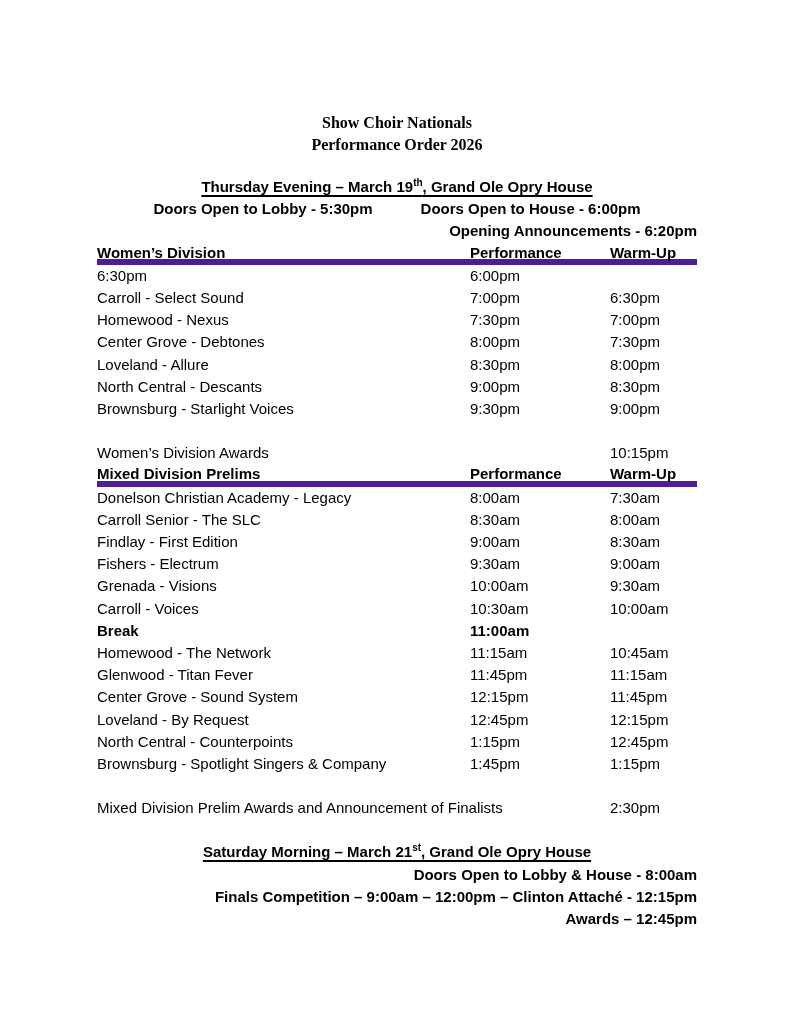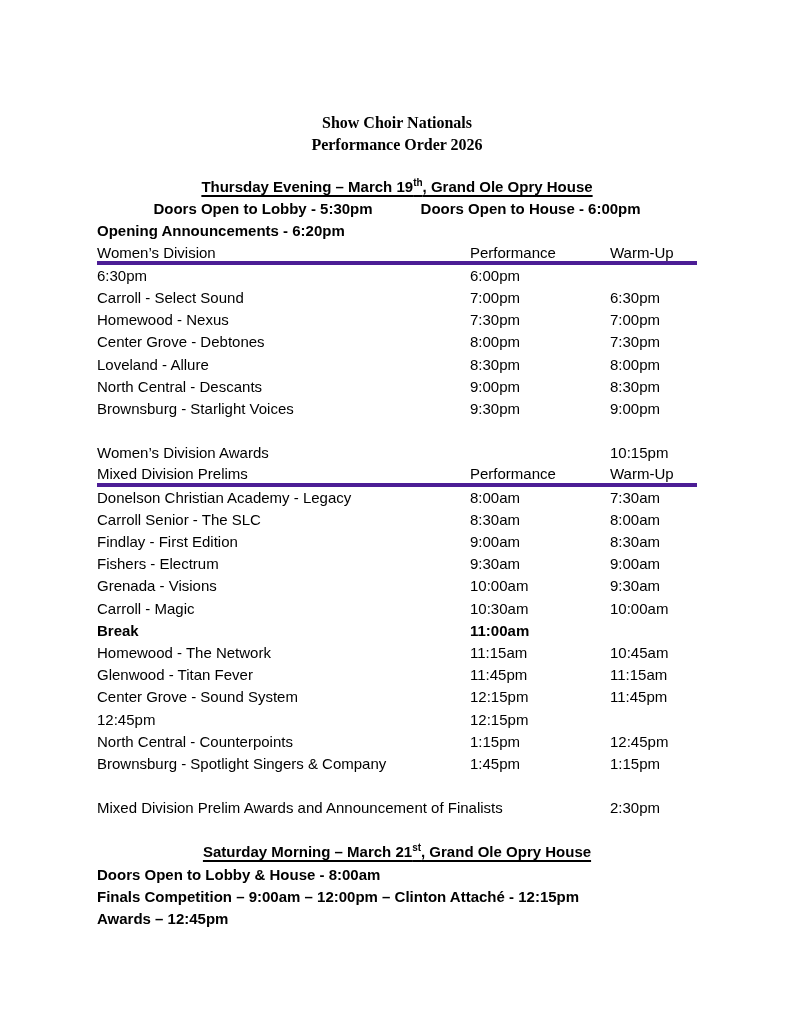--- a/index.html
+++ b/index.html
@@ -41,21 +41,21 @@
   }
   .section-heading.gap-above,
   .awards-row.gap-above { margin-top: 22px; }
   sup {
     font-size: 10px;
     vertical-align: super;
     line-height: 0;
   }
 
   .info-line {
-    text-align: left;
+    text-align: right;
     font-weight: bold;
     font-size: 15px;
     line-height: 22.2px;
   }
   .info-pair {
     display: flex;
     justify-content: center;
     gap: 48px;
     font-weight: bold;
     font-size: 15px;
@@ -65,22 +65,22 @@
   
   .sched-table { width: 600px; }
   .t-row {
     display: grid;
     grid-template-columns: 373px 140px 87px;
     font-size: 15px;
     line-height: 22.2px;
   }
   .t-row > div { text-align: left; white-space: nowrap; }
   .t-head {
-    font-weight: normal;
-    border-bottom: 4px solid #4c1d95;
+    font-weight: bold;
+    border-bottom: 6px solid #4c1d95;
     line-height: 20px;
     height: 22.2px;
   }
   .t-row.bold { font-weight: bold; }
 
   .awards-row {
     display: grid;
     grid-template-columns: 513px 87px;
     font-weight: normal;
     font-size: 15px;
@@ -187,21 +187,21 @@
             <div>Fishers - Electrum</div>
             <div>9:30am</div>
             <div>9:00am</div>
           </div>
           <div class="t-row">
             <div>Grenada - Visions</div>
             <div>10:00am</div>
             <div>9:30am</div>
           </div>
           <div class="t-row">
-            <div>Carroll - Magic</div>
+            <div>Carroll - Voices</div>
             <div>10:30am</div>
             <div>10:00am</div>
           </div>
           <div class="t-row bold">
             <div>Break</div>
             <div>11:00am</div>
             <div></div>
           </div>
           <div class="t-row">
             <div>Homewood - The Network</div>
@@ -212,20 +212,21 @@
             <div>Glenwood - Titan Fever</div>
             <div>11:45pm</div>
             <div>11:15am</div>
           </div>
           <div class="t-row">
             <div>Center Grove - Sound System</div>
             <div>12:15pm</div>
             <div>11:45pm</div>
           </div>
           <div class="t-row">
+            <div>Loveland - By Request</div>
             <div>12:45pm</div>
             <div>12:15pm</div>
           </div>
           <div class="t-row">
             <div>North Central - Counterpoints</div>
             <div>1:15pm</div>
             <div>12:45pm</div>
           </div>
           <div class="t-row">
             <div>Brownsburg - Spotlight Singers &amp; Company</div>

